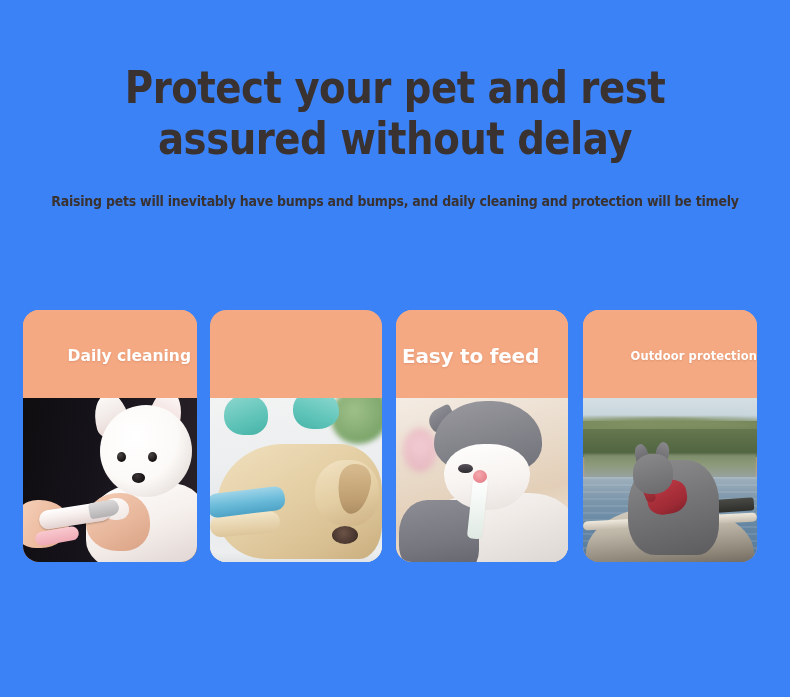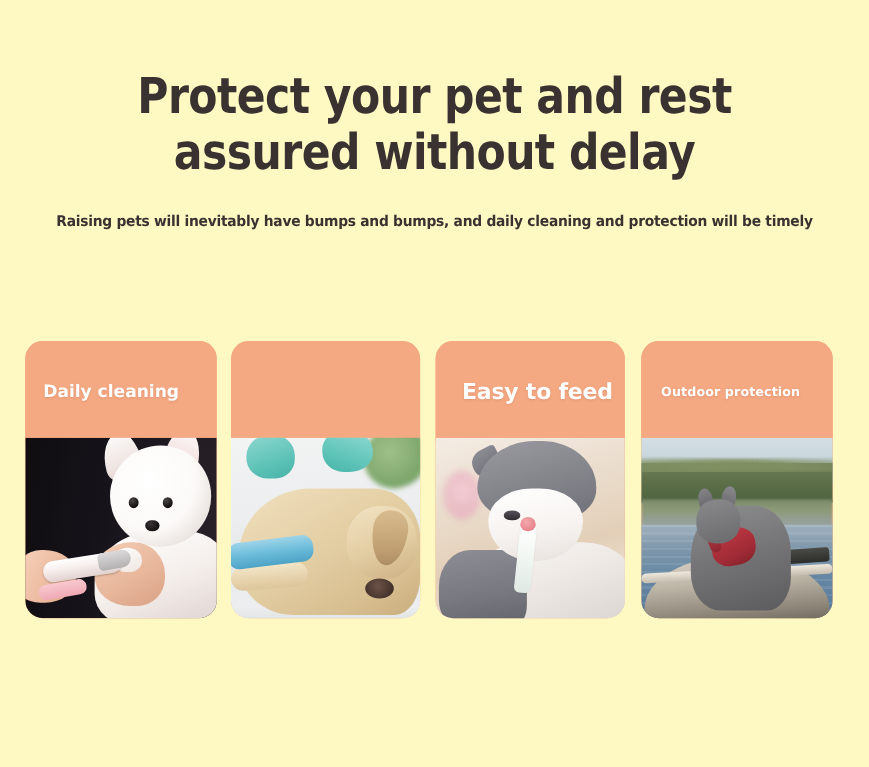--- a/index.html
+++ b/index.html
@@ -11,21 +11,21 @@
     height: 697px;
     background: #fde5e0;
     font-family: "Liberation Sans", sans-serif;
     overflow: hidden;
     position: relative;
   }
 
   .page {
     position: absolute;
     inset: 0;
-    background: #fef9c3;
+    background: #3b82f6;
     text-decoration: underline;
   }
 
   
   .hero {
     position: absolute;
     left: 0;
     top: 62px;
     width: 790px;
     text-align: center;
@@ -95,30 +95,30 @@
     align-items: center;
   }
 
   .card-label {
     color: #ffffff;
     font-family: "DejaVu Sans", "Liberation Sans", sans-serif;
     font-weight: 700;
     white-space: nowrap;
     text-shadow: 0 1px 2px rgba(190,110,80,0.35);
   }
-  .card-1 .card-head { justify-content: center; padding-right: 18px; }
+  .card-1 .card-head { justify-content: flex-end; padding-right: 6px; }
   .card-1 .card-label { font-size: 15.5px; }
 
   .card-2 .card-head { justify-content: center; }
   .card-2 .card-label { font-size: 17.5px; letter-spacing: -0.2px; }
 
-  .card-3 .card-head { justify-content: flex-start; padding-left: 24px; }
+  .card-3 .card-head { justify-content: flex-start; padding-left: 6px; }
   .card-3 .card-label { font-size: 20px; letter-spacing: -0.2px; }
 
-  .card-4 .card-head { justify-content: flex-start; padding-left: 18px; }
+  .card-4 .card-head { justify-content: flex-end; padding-left: 18px; }
   .card-4 .card-label { font-size: 11.5px; letter-spacing: 0.1px; }
 
   
   .card-photo {
     position: absolute;
     left: 0;
     top: 88px;
     width: 100%;
     height: 164px;
     border-radius: 0 0 16px 16px;

